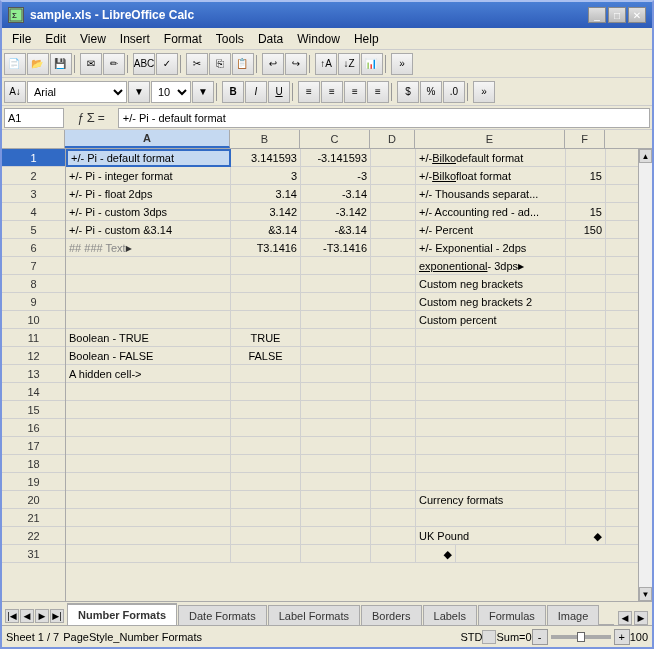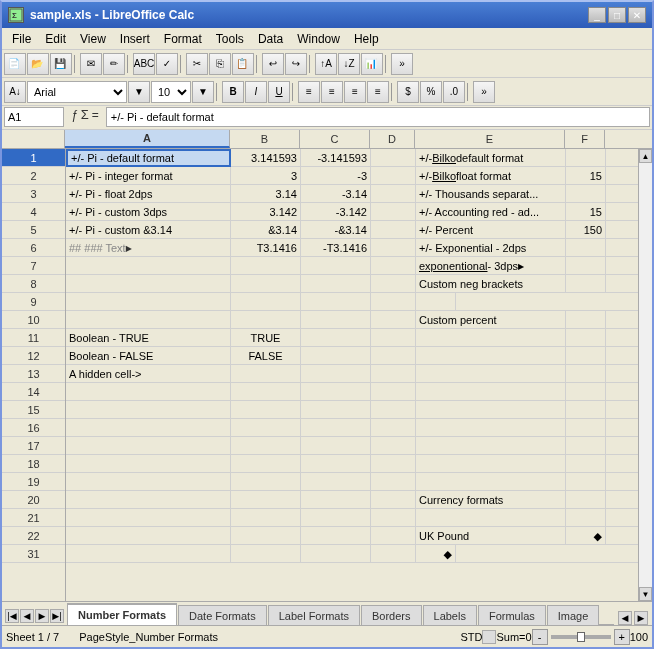--- a/index.html
+++ b/index.html
@@ -14,21 +14,21 @@
     .title-btn { width: 18px; height: 16px; background: linear-gradient(to bottom, #e0e0e0, #bbb); border: 1px solid #888; font-size: 10px; display: flex; align-items: center; justify-content: center; cursor: pointer; }
 
     .menu-bar { background: #ece9d8; padding: 2px 4px; display: flex; gap: 2px; border-bottom: 1px solid #ccc; height: 22px; align-items: center; }
     .menu-item { padding: 1px 6px; font-size: 12px; cursor: pointer; }
 
     .toolbar-row { display: flex; align-items: center; padding: 1px 2px; border-bottom: 1px solid #ccc; height: 28px; background: #ece9d8; flex-wrap: wrap; gap: 1px; }
     .tb-btn { width: 22px; height: 22px; background: linear-gradient(to bottom, #f5f5f5, #ddd); border: 1px solid #aaa; font-size: 10px; display: flex; align-items: center; justify-content: center; cursor: pointer; }
     .tb-sep { width: 4px; border-left: 1px solid #999; height: 18px; margin: 0 1px; }
     .tb-combo { height: 22px; border: 1px solid #aaa; background: white; font-size: 11px; padding: 0 2px; }
 
-    .formula-bar { display: flex; align-items: flex-start; height: 24px; border-bottom: 1px solid #ccc; background: #ece9d8; padding: 1px 2px; gap: 4px; }
+    .formula-bar { display: flex; align-items: center; height: 24px; border-bottom: 1px solid #ccc; background: #ece9d8; padding: 1px 2px; gap: 10px; }
     .cell-ref { width: 60px; height: 20px; border: 1px solid #aaa; background: white; font-size: 11px; padding: 0 3px; display: flex; align-items: center; }
     .formula-icons { display: flex; align-items: center; gap: 3px; font-size: 13px; color: #333; padding: 0 3px; }
     .formula-input { flex: 1; height: 20px; border: 1px solid #aaa; background: white; font-size: 11px; padding: 0 4px; display: flex; align-items: center; }
 
     .spreadsheet-area { flex: 1; display: flex; flex-direction: column; overflow: hidden; }
 
     .column-headers { display: flex; background: #ece9d8; border-bottom: 1px solid #aaa; flex-shrink: 0; }
     .row-header-spacer { width: 63px; height: 18px; border-right: 1px solid #aaa; flex-shrink: 0; background: #ece9d8; }
     .col-header { height: 18px; border-right: 1px solid #aaa; font-size: 11px; display: flex; align-items: center; justify-content: center; background: #ece9d8; color: #333; flex-shrink: 0; }
 
@@ -53,21 +53,21 @@
     .scroll-track { flex: 1; background: #f0f0f0; }
 
     .sheet-tabs-area { display: flex; align-items: flex-end; height: 24px; background: #ece9d8; border-top: 1px solid #aaa; }
     .tab-nav-btns { display: flex; gap: 1px; padding: 2px 3px; align-items: center; }
     .tab-nav-btn { width: 14px; height: 14px; background: #ddd; border: 1px solid #aaa; font-size: 9px; display: flex; align-items: center; justify-content: center; cursor: pointer; }
     .tabs { display: flex; gap: 1px; align-items: flex-end; }
     .tab { height: 20px; padding: 0 10px; background: #ddd; border: 1px solid #aaa; border-bottom: none; font-size: 11px; display: flex; align-items: center; cursor: pointer; color: #333; }
     .tab.active { background: white; border-top: 2px solid #aaa; font-weight: bold; height: 22px; }
 
     .status-bar { display: flex; align-items: center; justify-content: space-between; height: 22px; background: #ece9d8; border-top: 1px solid #aaa; padding: 0 4px; font-size: 11px; }
-    .status-left { display: flex; gap: 20px; align-items: center; text-align: right; }
+    .status-left { display: flex; gap: 4px; align-items: center; text-align: right; }
     .status-right { display: flex; align-items: center; }
     .zoom-slider { display: flex; align-items: center; gap: 3px; }
     .slider-track { width: 60px; height: 4px; background: #aaa; position: relative; }
     .slider-thumb { width: 8px; height: 10px; background: white; border: 1px solid #666; position: absolute; top: -3px; left: 50%; transform: translateX(-50%); }
     .zoom-btn { width: 16px; height: 16px; background: #ddd; border: 1px solid #999; font-size: 11px; display: flex; align-items: center; justify-content: center; cursor: pointer; }
     .underline { text-decoration: underline; }
   </style>
 </head>
 <body>
 
@@ -280,20 +280,21 @@
           <div class="cell col-d"></div>
           <div class="cell col-e">Custom neg brackets</div>
           <div class="cell col-f"></div>
         </div>
 
         <div class="grid-row">
           <div class="cell col-a"></div>
           <div class="cell col-b"></div>
           <div class="cell col-c"></div>
           <div class="cell col-d"></div>
+          <div class="cell col-e">Custom neg brackets 2</div>
           <div class="cell col-f"></div>
         </div>
 
         <div class="grid-row">
           <div class="cell col-a"></div>
           <div class="cell col-b"></div>
           <div class="cell col-c"></div>
           <div class="cell col-d"></div>
           <div class="cell col-e">Custom percent</div>
           <div class="cell col-f"></div>

